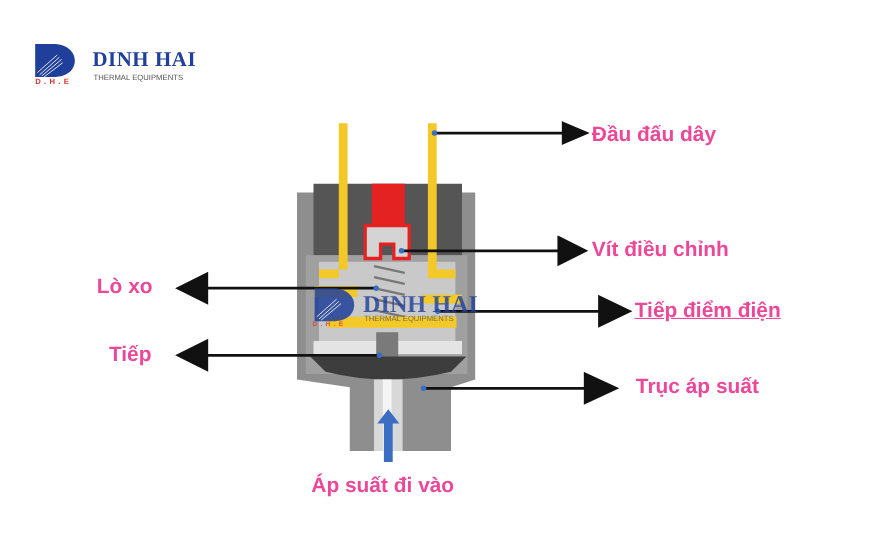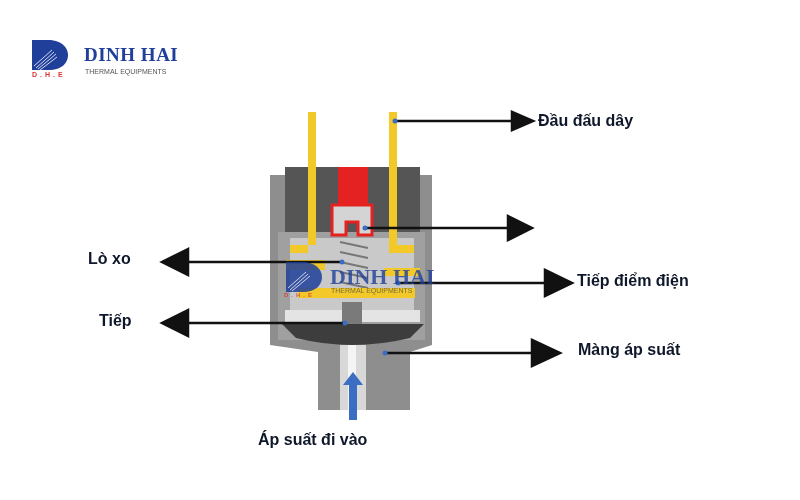--- a/index.html
+++ b/index.html
@@ -3,21 +3,21 @@
 <meta charset="utf-8">
 <style>
   html,body{margin:0;padding:0;background:#fff;}
   #stage{position:relative;width:717px;height:500px;overflow:hidden;background:#fff;font-family:"Liberation Sans",sans-serif;}
   .logo{position:absolute;left:30px;top:38px;width:160px;height:48px;}
   .logo-d{position:absolute;left:0;top:0;}
   .logo-dhe{position:absolute;left:2px;top:33px;font-size:7px;font-weight:bold;color:#d33;letter-spacing:3px;}
   .logo-name{position:absolute;left:54px;top:6px;font-family:"Liberation Serif",serif;font-weight:bold;font-size:19px;color:#1f3f9a;letter-spacing:0.5px;}
   .logo-sub{position:absolute;left:55px;top:30px;font-size:7px;color:#555;}
   svg#diagram{position:absolute;left:0;top:0;}
-  .label{position:absolute;font-weight:bold;font-size:16px;color:#0f172a;white-space:nowrap;}
+  .label{position:absolute;font-weight:bold;font-size:19px;color:#ec4899;white-space:nowrap;}
   .wm{position:absolute;left:282px;top:260px;opacity:0.85;}
   .wm-name{position:absolute;left:330px;top:264px;font-family:"Liberation Serif",serif;font-weight:bold;font-size:22px;color:#1f3f9a;opacity:0.8;}
   .wm-sub{position:absolute;left:331px;top:287px;font-size:7px;color:#444;opacity:0.7;}
   .wm-dhe{position:absolute;left:284px;top:292px;font-size:6px;font-weight:bold;color:#d33;letter-spacing:3px;opacity:0.8;}
 </style>
 </head>
 <body>
 
 <div id="stage">
 
@@ -89,18 +89,19 @@
 
   <svg class="wm" width="44" height="34" viewBox="0 0 40 34">
     <path d="M2 2 H18 C34 2 38 12 38 17 C38 24 33 32 18 32 H2 Z" fill="#1f3f9a"></path>
     <path d="M4 28 L22 12 M6 30 L24 14 M8 31 L26 16" stroke="#fff" stroke-width="0.8"></path>
   </svg>
   <span class="wm-dhe">D.H.E</span>
   <span class="wm-name">DINH HAI</span>
   <span class="wm-sub">THERMAL EQUIPMENTS</span>
 
   <span class="label" style="left:538px;top:112px;">Đầu đấu dây</span>
-  <span class="label" style="left:577px;top:272px;">Tiếp điểm điện</span>
-  <span class="label" style="left:578px;top:341px;">Màng áp suất</span>
+  <span class="label" style="left:538px;top:217px;">Vít điều chỉnh</span>
+  <span class="label" style="left:577px;top:272px;text-decoration:underline;">Tiếp điểm điện</span>
+  <span class="label" style="left:578px;top:341px;">Trục áp suất</span>
   <span class="label" style="left:88px;top:250px;text-align:right;">Lò xo</span>
   <span class="label" style="left:99px;top:312px;">Tiếp</span>
-  <span class="label" style="left:258px;top:431px;">Áp suất đi vào</span>
+  <span class="label" style="left:283px;top:431px;">Áp suất đi vào</span>
 </div>
 
 </body></html>

